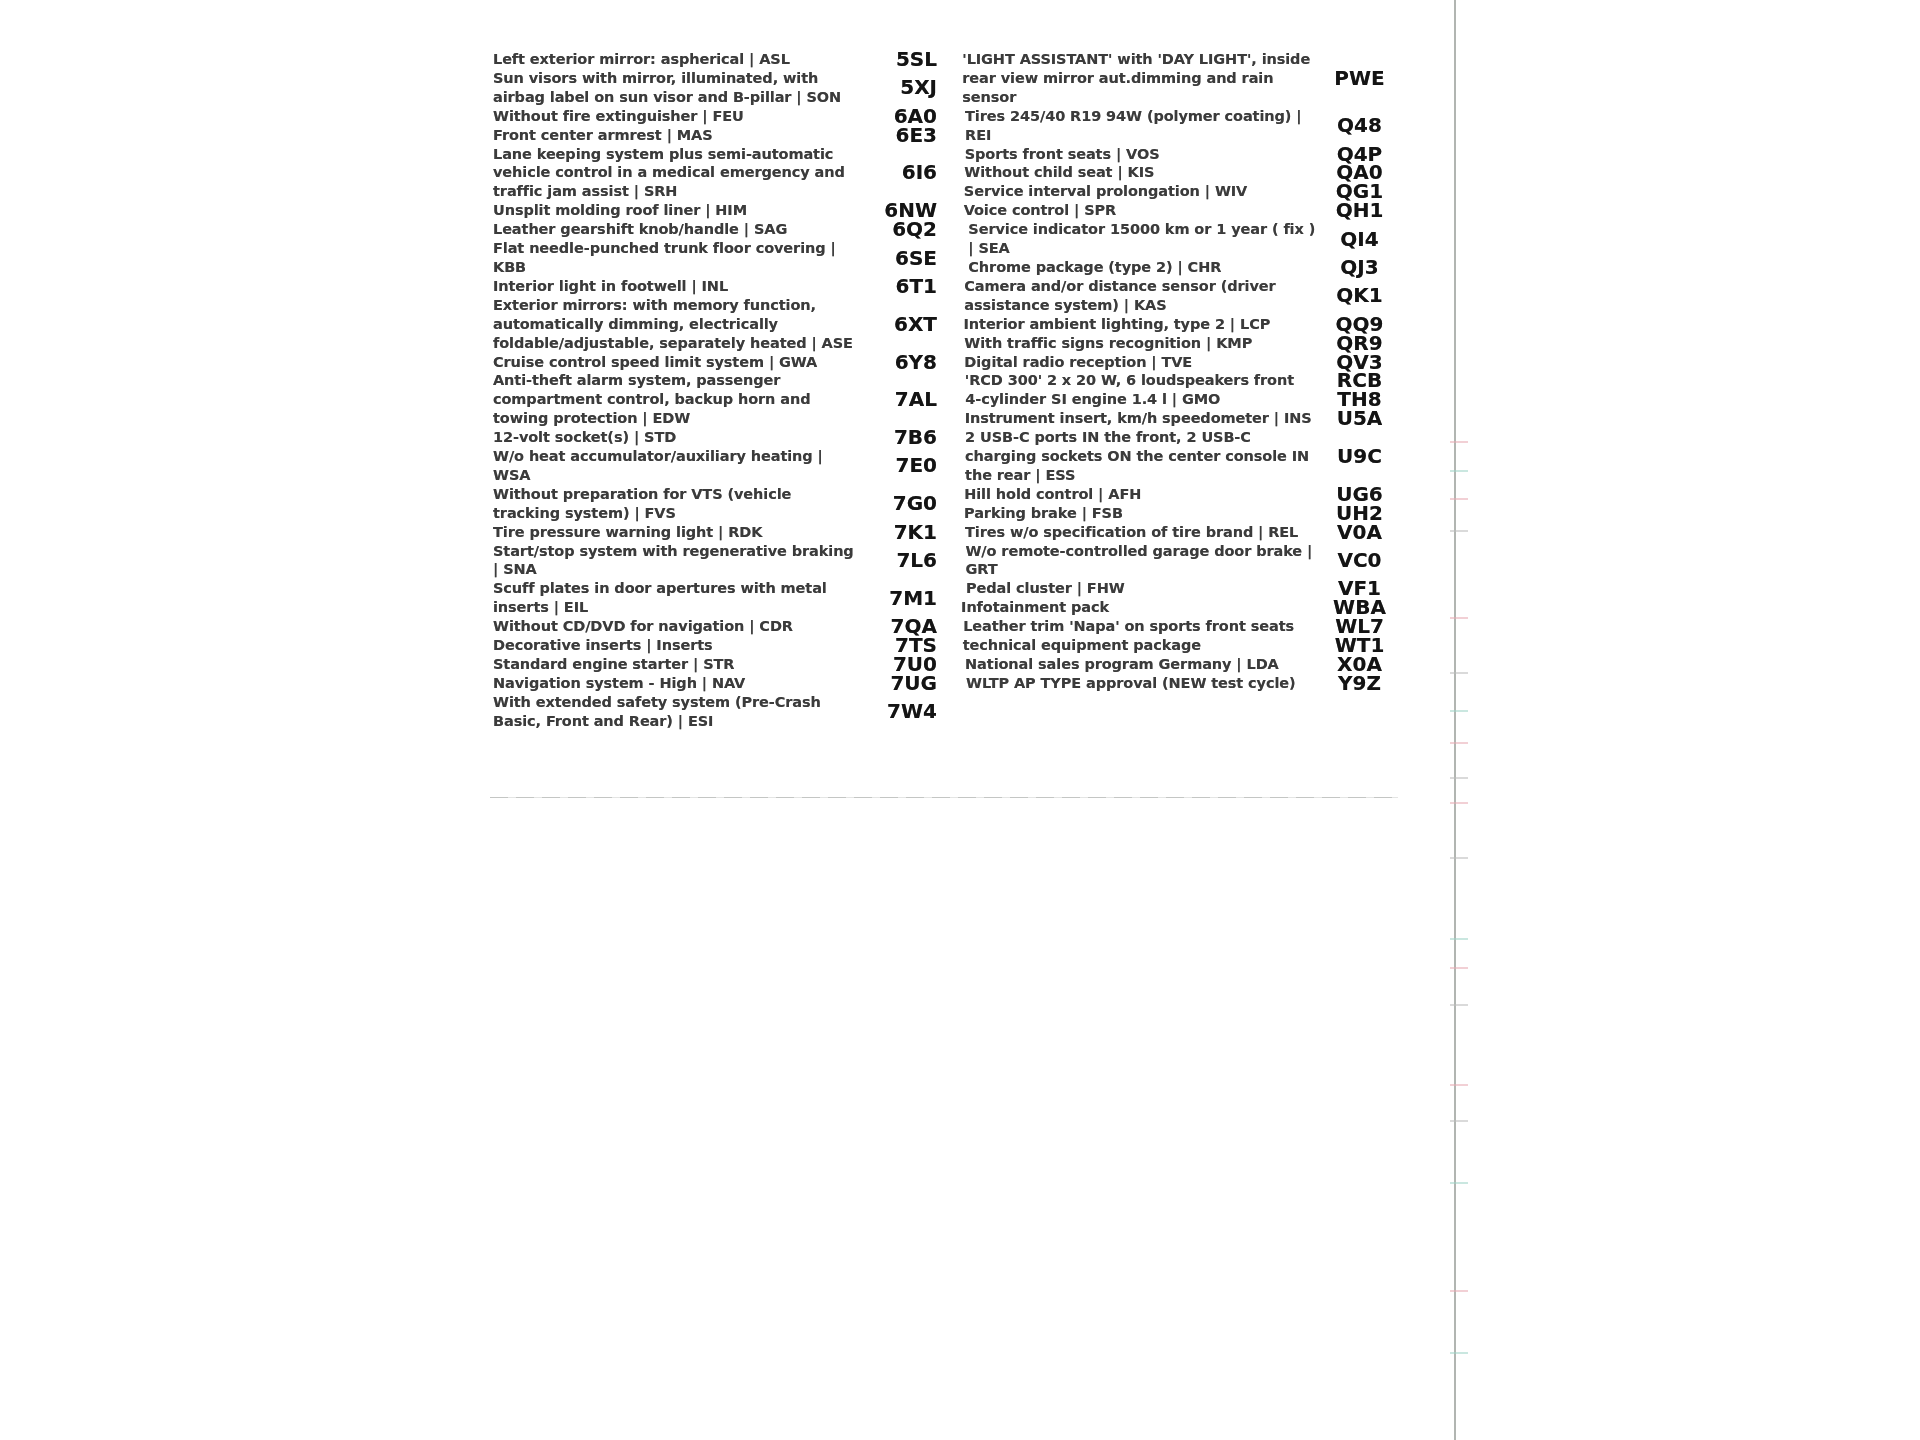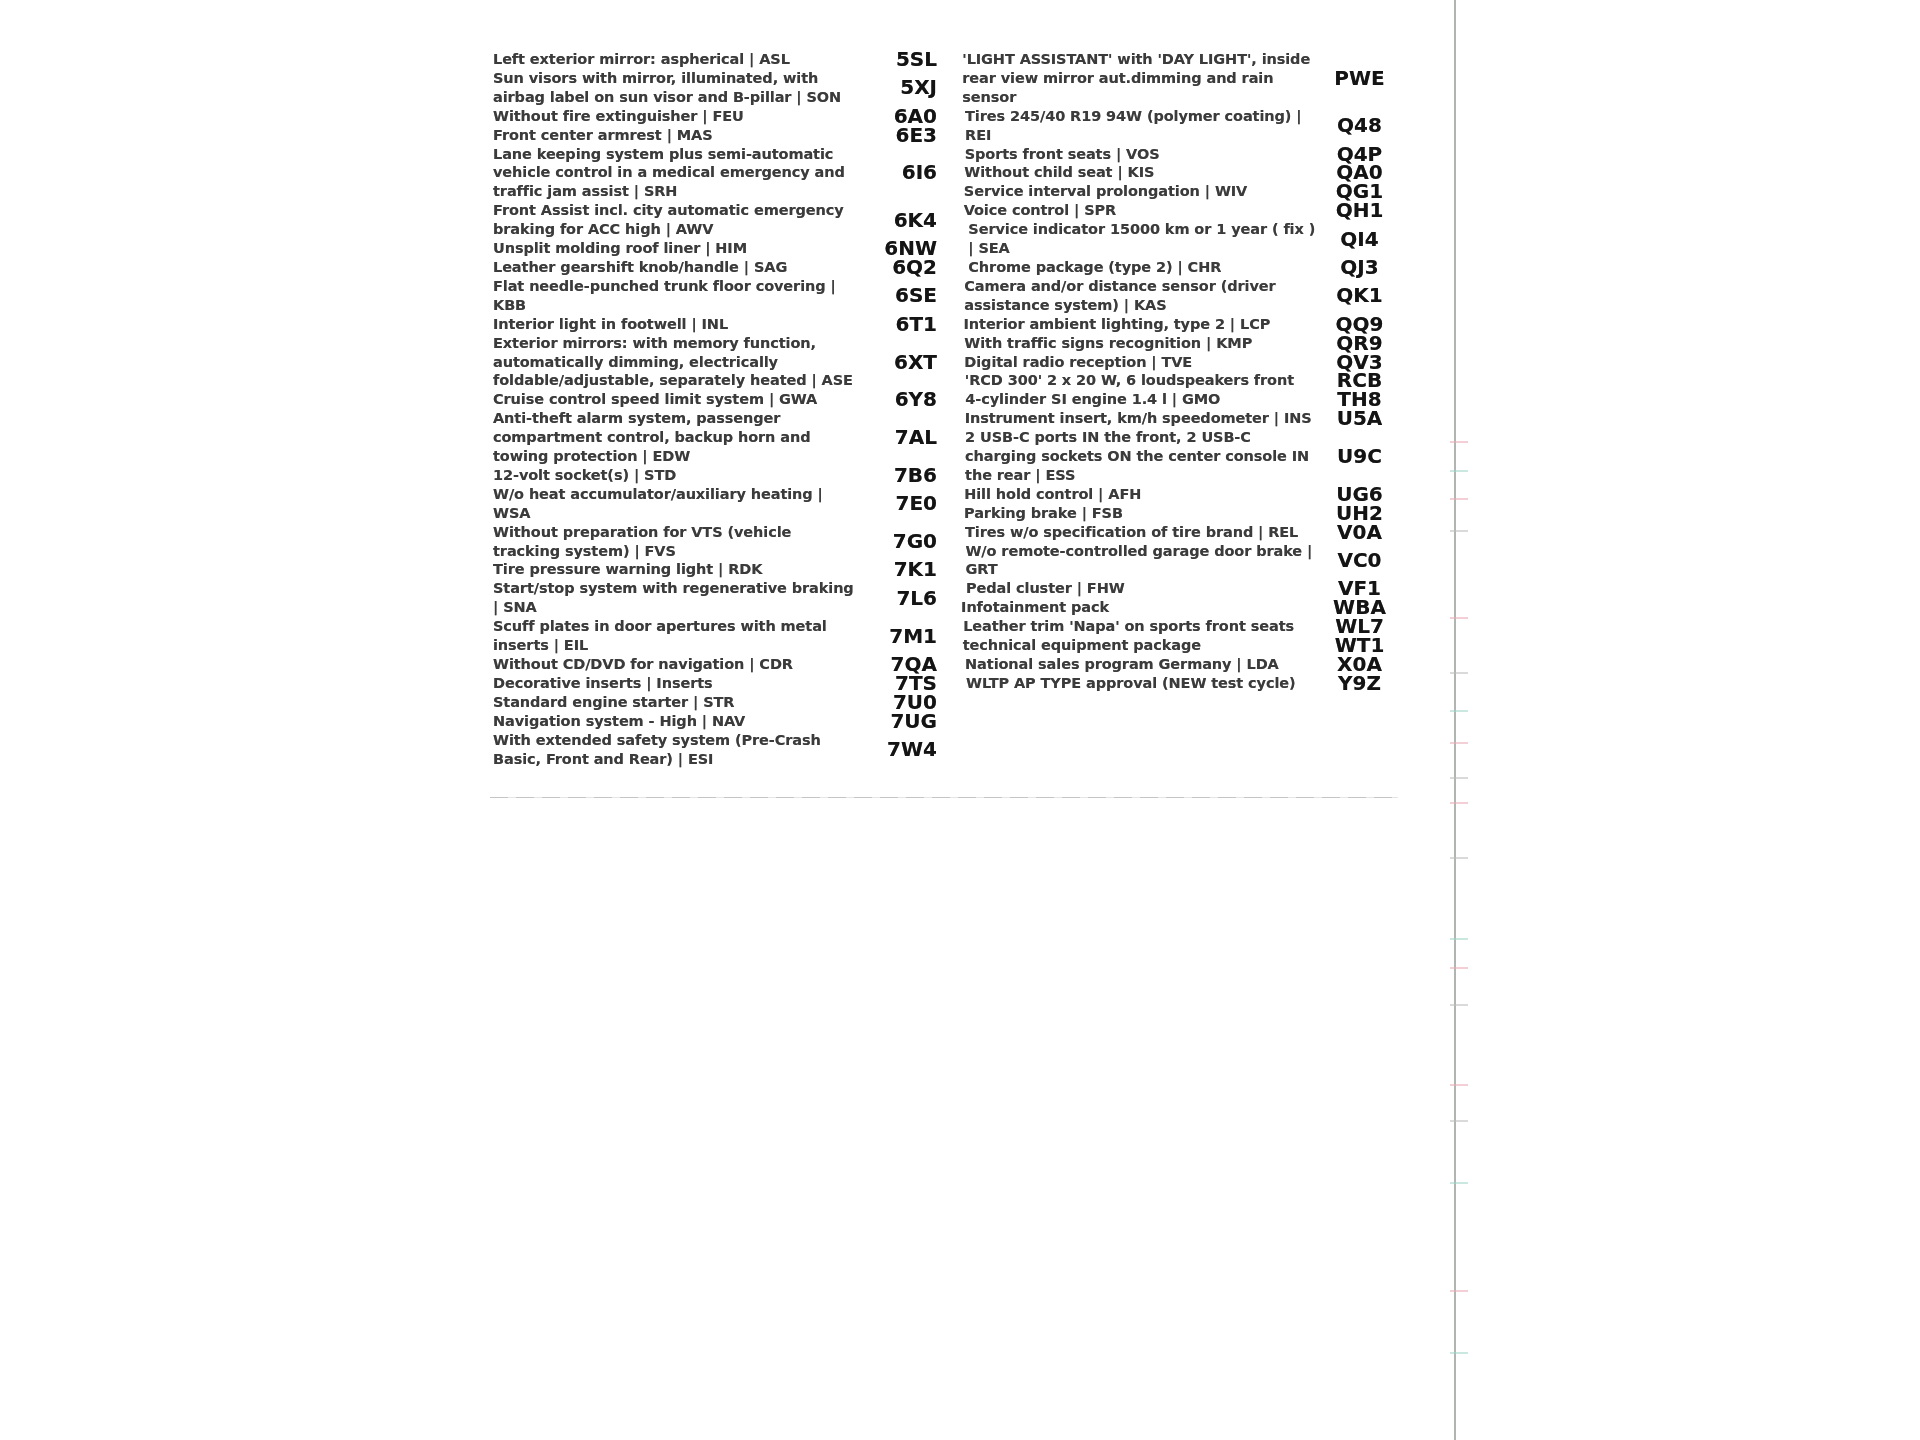--- a/index.html
+++ b/index.html
@@ -72,25 +72,20 @@
         <div class="code">6E3</div>
       </div>
 
       <div class="trow">
         <div class="desc">Lane keeping system plus semi-automatic
 vehicle control in a medical emergency and
 traffic jam assist | SRH</div>
         <div class="code">6I6</div>
       </div>
 
-      <div class="trow">
-        <div class="desc">Front Assist incl. city automatic emergency
-braking for ACC high | AWV</div>
-        <div class="code">6K4</div>
-      </div>
 
       <div class="trow">
         <div class="desc">Unsplit molding roof liner | HIM</div>
         <div class="code">6NW</div>
       </div>
 
       <div class="trow">
         <div class="desc">Leather gearshift knob/handle | SAG</div>
         <div class="code">6Q2</div>
       </div>

